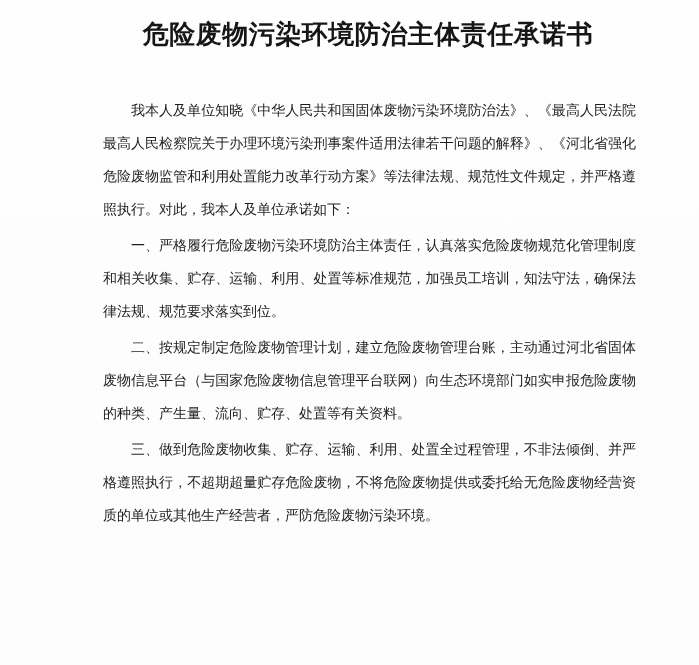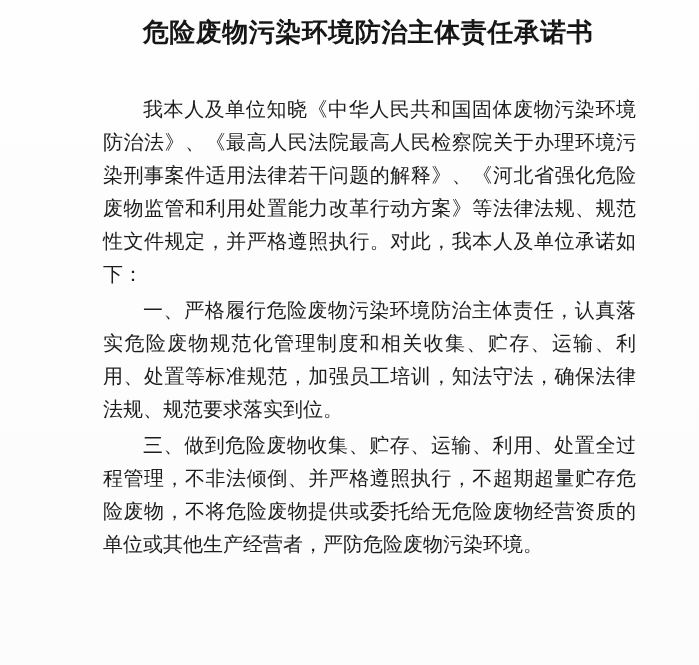--- a/index.html
+++ b/index.html
@@ -12,36 +12,36 @@
     background: #ffffff;
   }
   .page {
     position: relative;
     width: 699px;
     height: 665px;
     box-sizing: border-box;
     overflow: hidden;
     background: linear-gradient(180deg, #fefefe 0%, #fcfcfd 100%);
     color: #1d1d1d;
-    font-family: Liberation Mono, monospace;
+    font-family: Liberation Sans, sans-serif;
     -webkit-font-smoothing: antialiased;
   }
   .doc-title {
     margin: 18px 64px 0 101px;
     text-align: center;
     font-size: 26px;
     line-height: 32px;
     font-weight: 700;
     letter-spacing: 0.5px;
     color: #161616;
   }
   .doc-body {
     margin: 44px 0 0 103px;
     width: 533px;
-    font-size: 20px;
+    font-size: 14px;
     line-height: 33px;
     text-align: justify;
     text-justify: inter-ideograph;
     color: #1d1d1d;
   }
   .doc-body p {
     margin: 0;
     padding: 0;
     text-indent: 2em;
   }
@@ -50,15 +50,16 @@
   }
 </style>
 </head>
 <body>
 
 <div class="page">
   <h1 class="doc-title">危险废物污染环境防治主体责任承诺书</h1>
   <div class="doc-body">
     <p>我本人及单位知晓《中华人民共和国固体废物污染环境防治法》、《最高人民法院最高人民检察院关于办理环境污染刑事案件适用法律若干问题的解释》、《河北省强化危险废物监管和利用处置能力改革行动方案》等法律法规、规范性文件规定，并严格遵照执行。对此，我本人及单位承诺如下：</p>
     <p>一、严格履行危险废物污染环境防治主体责任，认真落实危险废物规范化管理制度和相关收集、贮存、运输、利用、处置等标准规范，加强员工培训，知法守法，确保法律法规、规范要求落实到位。</p>
+    <p>二、按规定制定危险废物管理计划，建立危险废物管理台账，主动通过河北省固体废物信息平台（与国家危险废物信息管理平台联网）向生态环境部门如实申报危险废物的种类、产生量、流向、贮存、处置等有关资料。</p>
     <p>三、做到危险废物收集、贮存、运输、利用、处置全过程管理，不非法倾倒、并严格遵照执行，不超期超量贮存危险废物，不将危险废物提供或委托给无危险废物经营资质的单位或其他生产经营者，严防危险废物污染环境。</p>
   </div>
 </div>
 
 </body></html>

